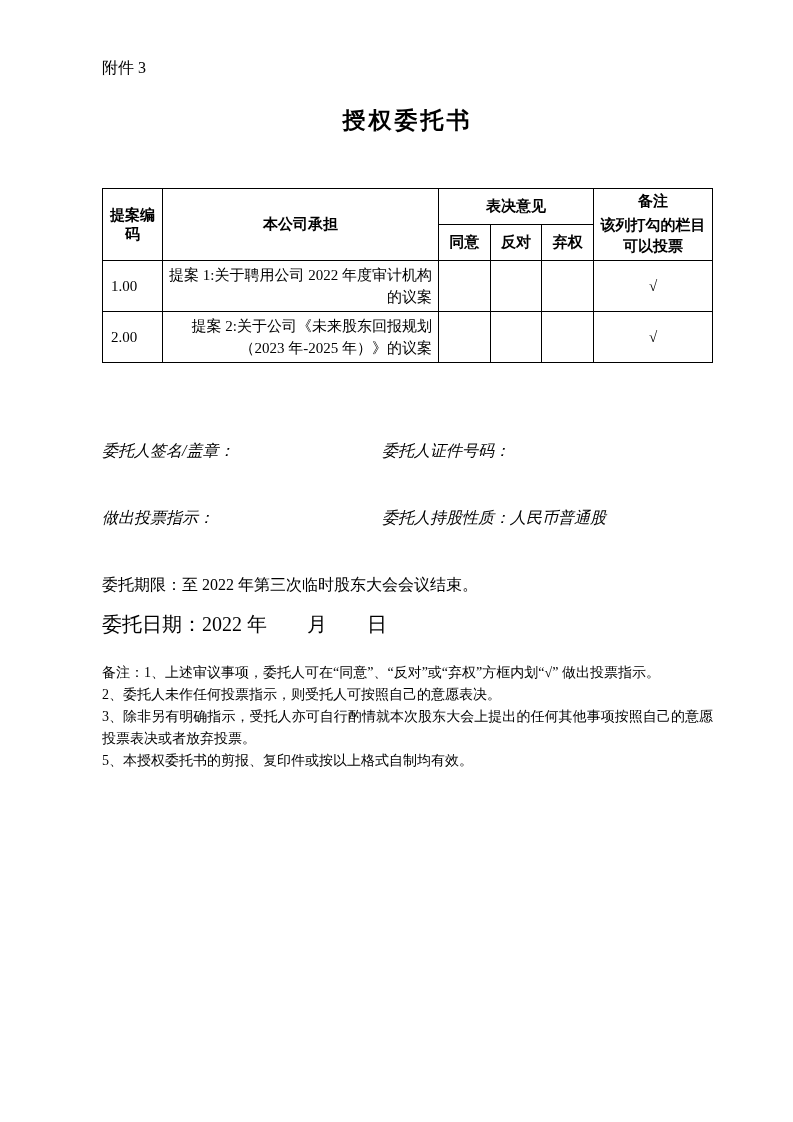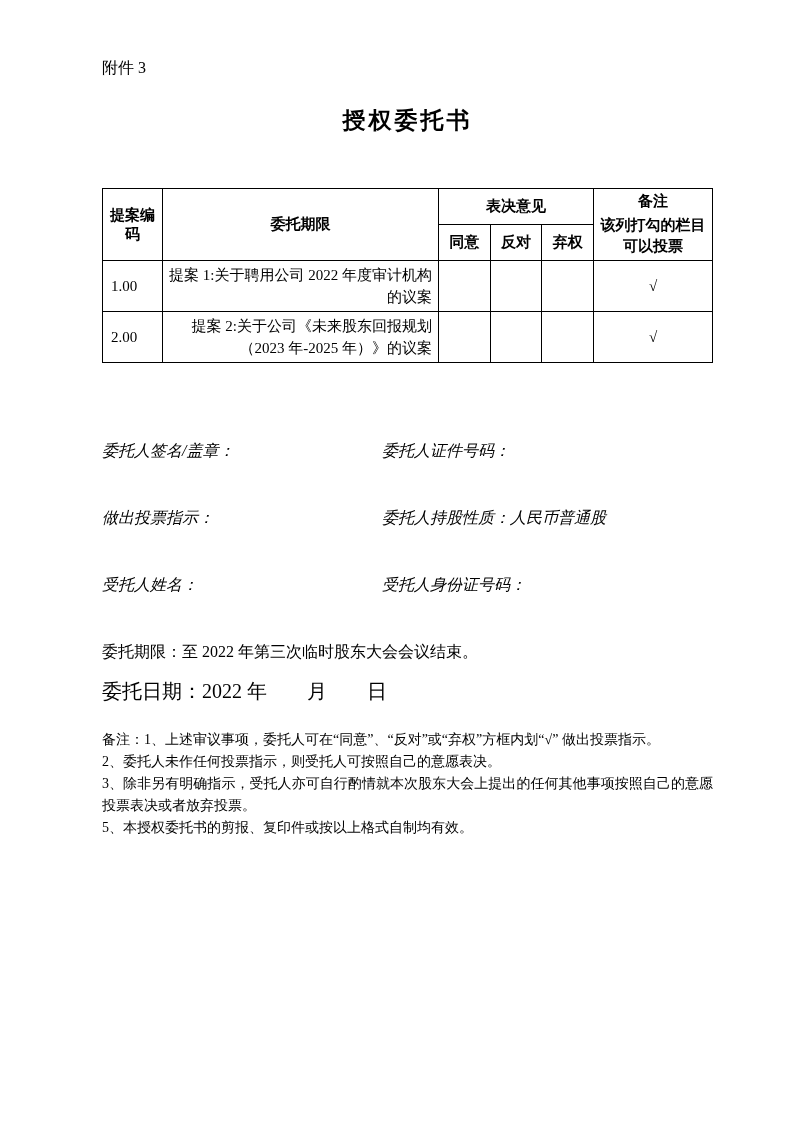--- a/index.html
+++ b/index.html
@@ -93,21 +93,21 @@
       <col class="col-code">
         <col class="col-name">
         <col class="col-agree">
         <col class="col-against">
         <col class="col-abstain">
         <col class="col-remark">
     </colgroup>
     <tbody>
         <tr>
       <th rowspan="2">提案编码</th>
-      <th rowspan="2">委托期限</th>
+      <th rowspan="2">本公司承担</th>
       <th colspan="3">表决意见</th>
       <th rowspan="2">
         <span class="remark-head-top">备注</span>
         <span class="remark-head-sub">该列打勾的栏目可以投票</span>
       </th>
     </tr>
     <tr>
       <th>同意</th>
       <th>反对</th>
       <th>弃权</th>
@@ -133,24 +133,20 @@
 
   <div class="fields">
     <div class="field-row">
       <div class="field-left">委托人签名/盖章：</div>
       <div class="field-right">委托人证件号码：</div>
     </div>
     <div class="field-row">
       <div class="field-left">做出投票指示：</div>
       <div class="field-right">委托人持股性质：人民币普通股</div>
     </div>
-    <div class="field-row">
-      <div class="field-left">受托人姓名：</div>
-      <div class="field-right">受托人身份证号码：</div>
-    </div>
   </div>
 
   <div class="term-line">委托期限：至 2022 年第三次临时股东大会会议结束。</div>
   <div class="date-line">委托日期：2022 年　　月　　日</div>
 
   <div class="notes">
     <div class="note-line">备注：1、上述审议事项，委托人可在“同意”、“反对”或“弃权”方框内划“√” 做出投票指示。</div>
     <div class="note-line">2、委托人未作任何投票指示，则受托人可按照自己的意愿表决。</div>
     <div class="note-line">3、除非另有明确指示，受托人亦可自行酌情就本次股东大会上提出的任何其他事项按照自己的意愿投票表决或者放弃投票。</div>
     <div class="note-line">5、本授权委托书的剪报、复印件或按以上格式自制均有效。</div>

